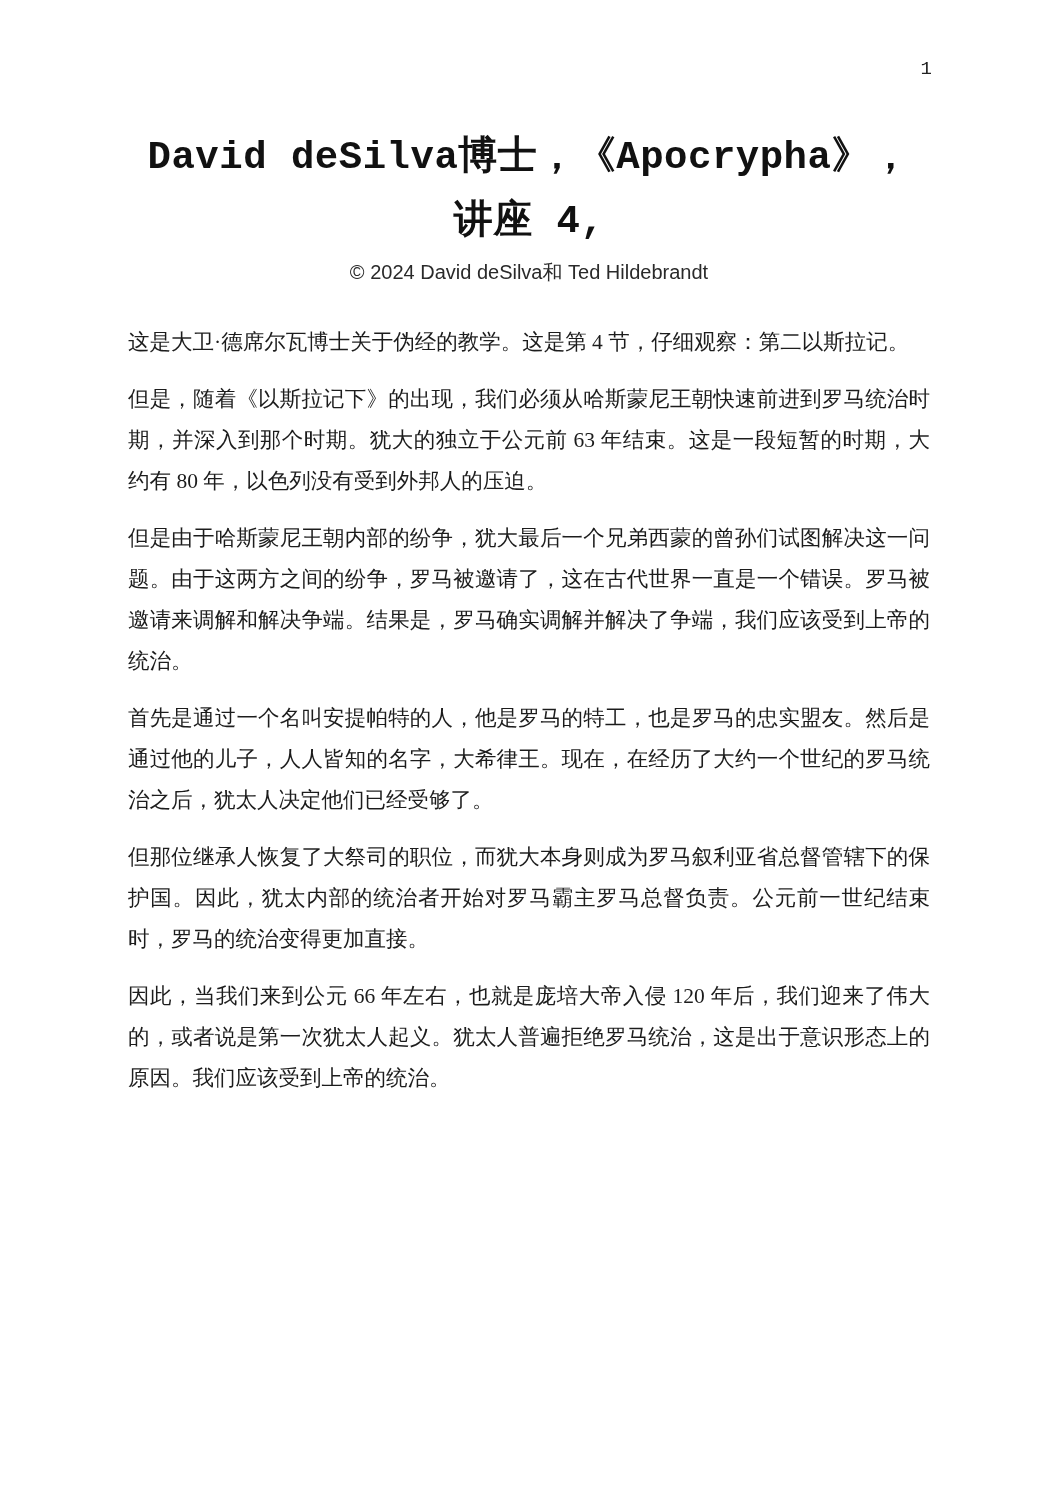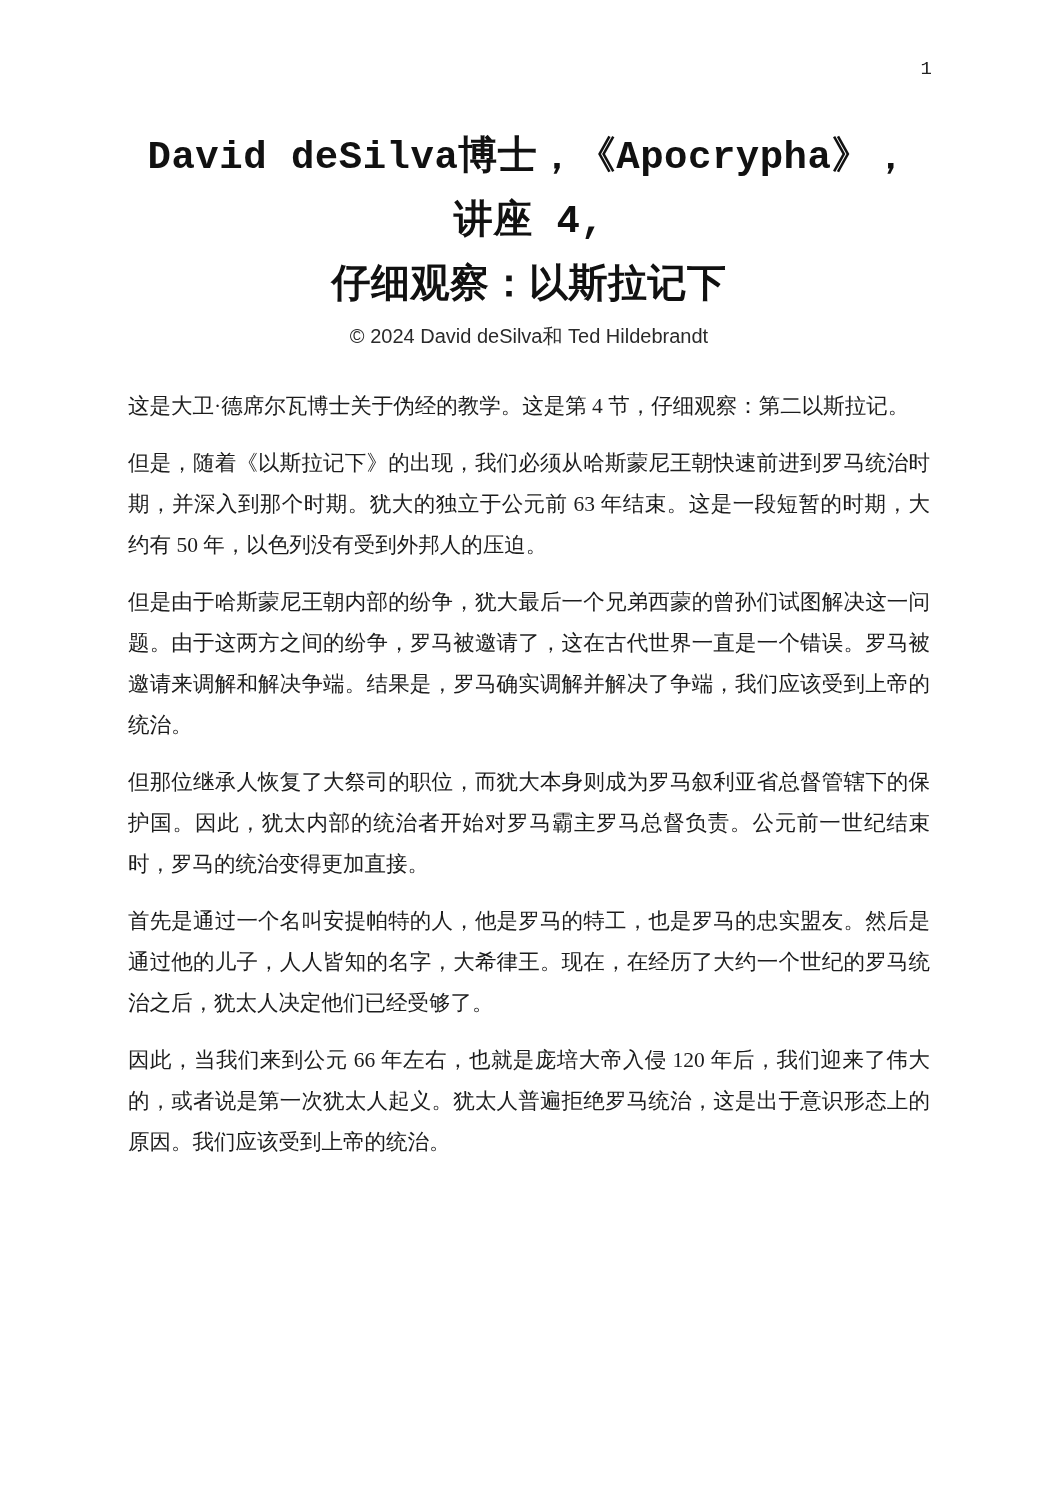--- a/index.html
+++ b/index.html
@@ -69,28 +69,27 @@
 <body>
 
 <div class="page">
 
   <div class="page-number">1</div>
 
   <div class="content">
 
     <div class="doc-title">
       <div>David deSilva博士，《Apocrypha》，讲座 4,</div>
-      <div>仔细观察：以斯拉记下</div>
     </div>
 
     <div class="copyright">© 2024 David deSilva和 Ted Hildebrandt</div>
 
     <div class="paragraphs">
       <p>这是大卫·德席尔瓦博士关于伪经的教学。这是第 4 节，仔细观察：第二以斯拉记。</p>
-      <p>但是，随着《以斯拉记下》的出现，我们必须从哈斯蒙尼王朝快速前进到罗马统治时期，并深入到那个时期。犹大的独立于公元前 63 年结束。这是一段短暂的时期，大约有 50 年，以色列没有受到外邦人的压迫。</p>
+      <p>但是，随着《以斯拉记下》的出现，我们必须从哈斯蒙尼王朝快速前进到罗马统治时期，并深入到那个时期。犹大的独立于公元前 63 年结束。这是一段短暂的时期，大约有 80 年，以色列没有受到外邦人的压迫。</p>
       <p>但是由于哈斯蒙尼王朝内部的纷争，犹大最后一个兄弟西蒙的曾孙们试图解决这一问题。由于这两方之间的纷争，罗马被邀请了，这在古代世界一直是一个错误。罗马被邀请来调解和解决争端。结果是，罗马确实调解并解决了争端，我们应该受到上帝的统治。</p>
+      <p>首先是通过一个名叫安提帕特的人，他是罗马的特工，也是罗马的忠实盟友。然后是通过他的儿子，人人皆知的名字，大希律王。现在，在经历了大约一个世纪的罗马统治之后，犹太人决定他们已经受够了。</p>
       <p>但那位继承人恢复了大祭司的职位，而犹大本身则成为罗马叙利亚省总督管辖下的保护国。因此，犹太内部的统治者开始对罗马霸主罗马总督负责。公元前一世纪结束时，罗马的统治变得更加直接。</p>
-      <p>首先是通过一个名叫安提帕特的人，他是罗马的特工，也是罗马的忠实盟友。然后是通过他的儿子，人人皆知的名字，大希律王。现在，在经历了大约一个世纪的罗马统治之后，犹太人决定他们已经受够了。</p>
       <p>因此，当我们来到公元 66 年左右，也就是庞培大帝入侵 120 年后，我们迎来了伟大的，或者说是第一次犹太人起义。犹太人普遍拒绝罗马统治，这是出于意识形态上的原因。我们应该受到上帝的统治。</p>
     </div>
 
   </div>
 </div>
 
 </body></html>

